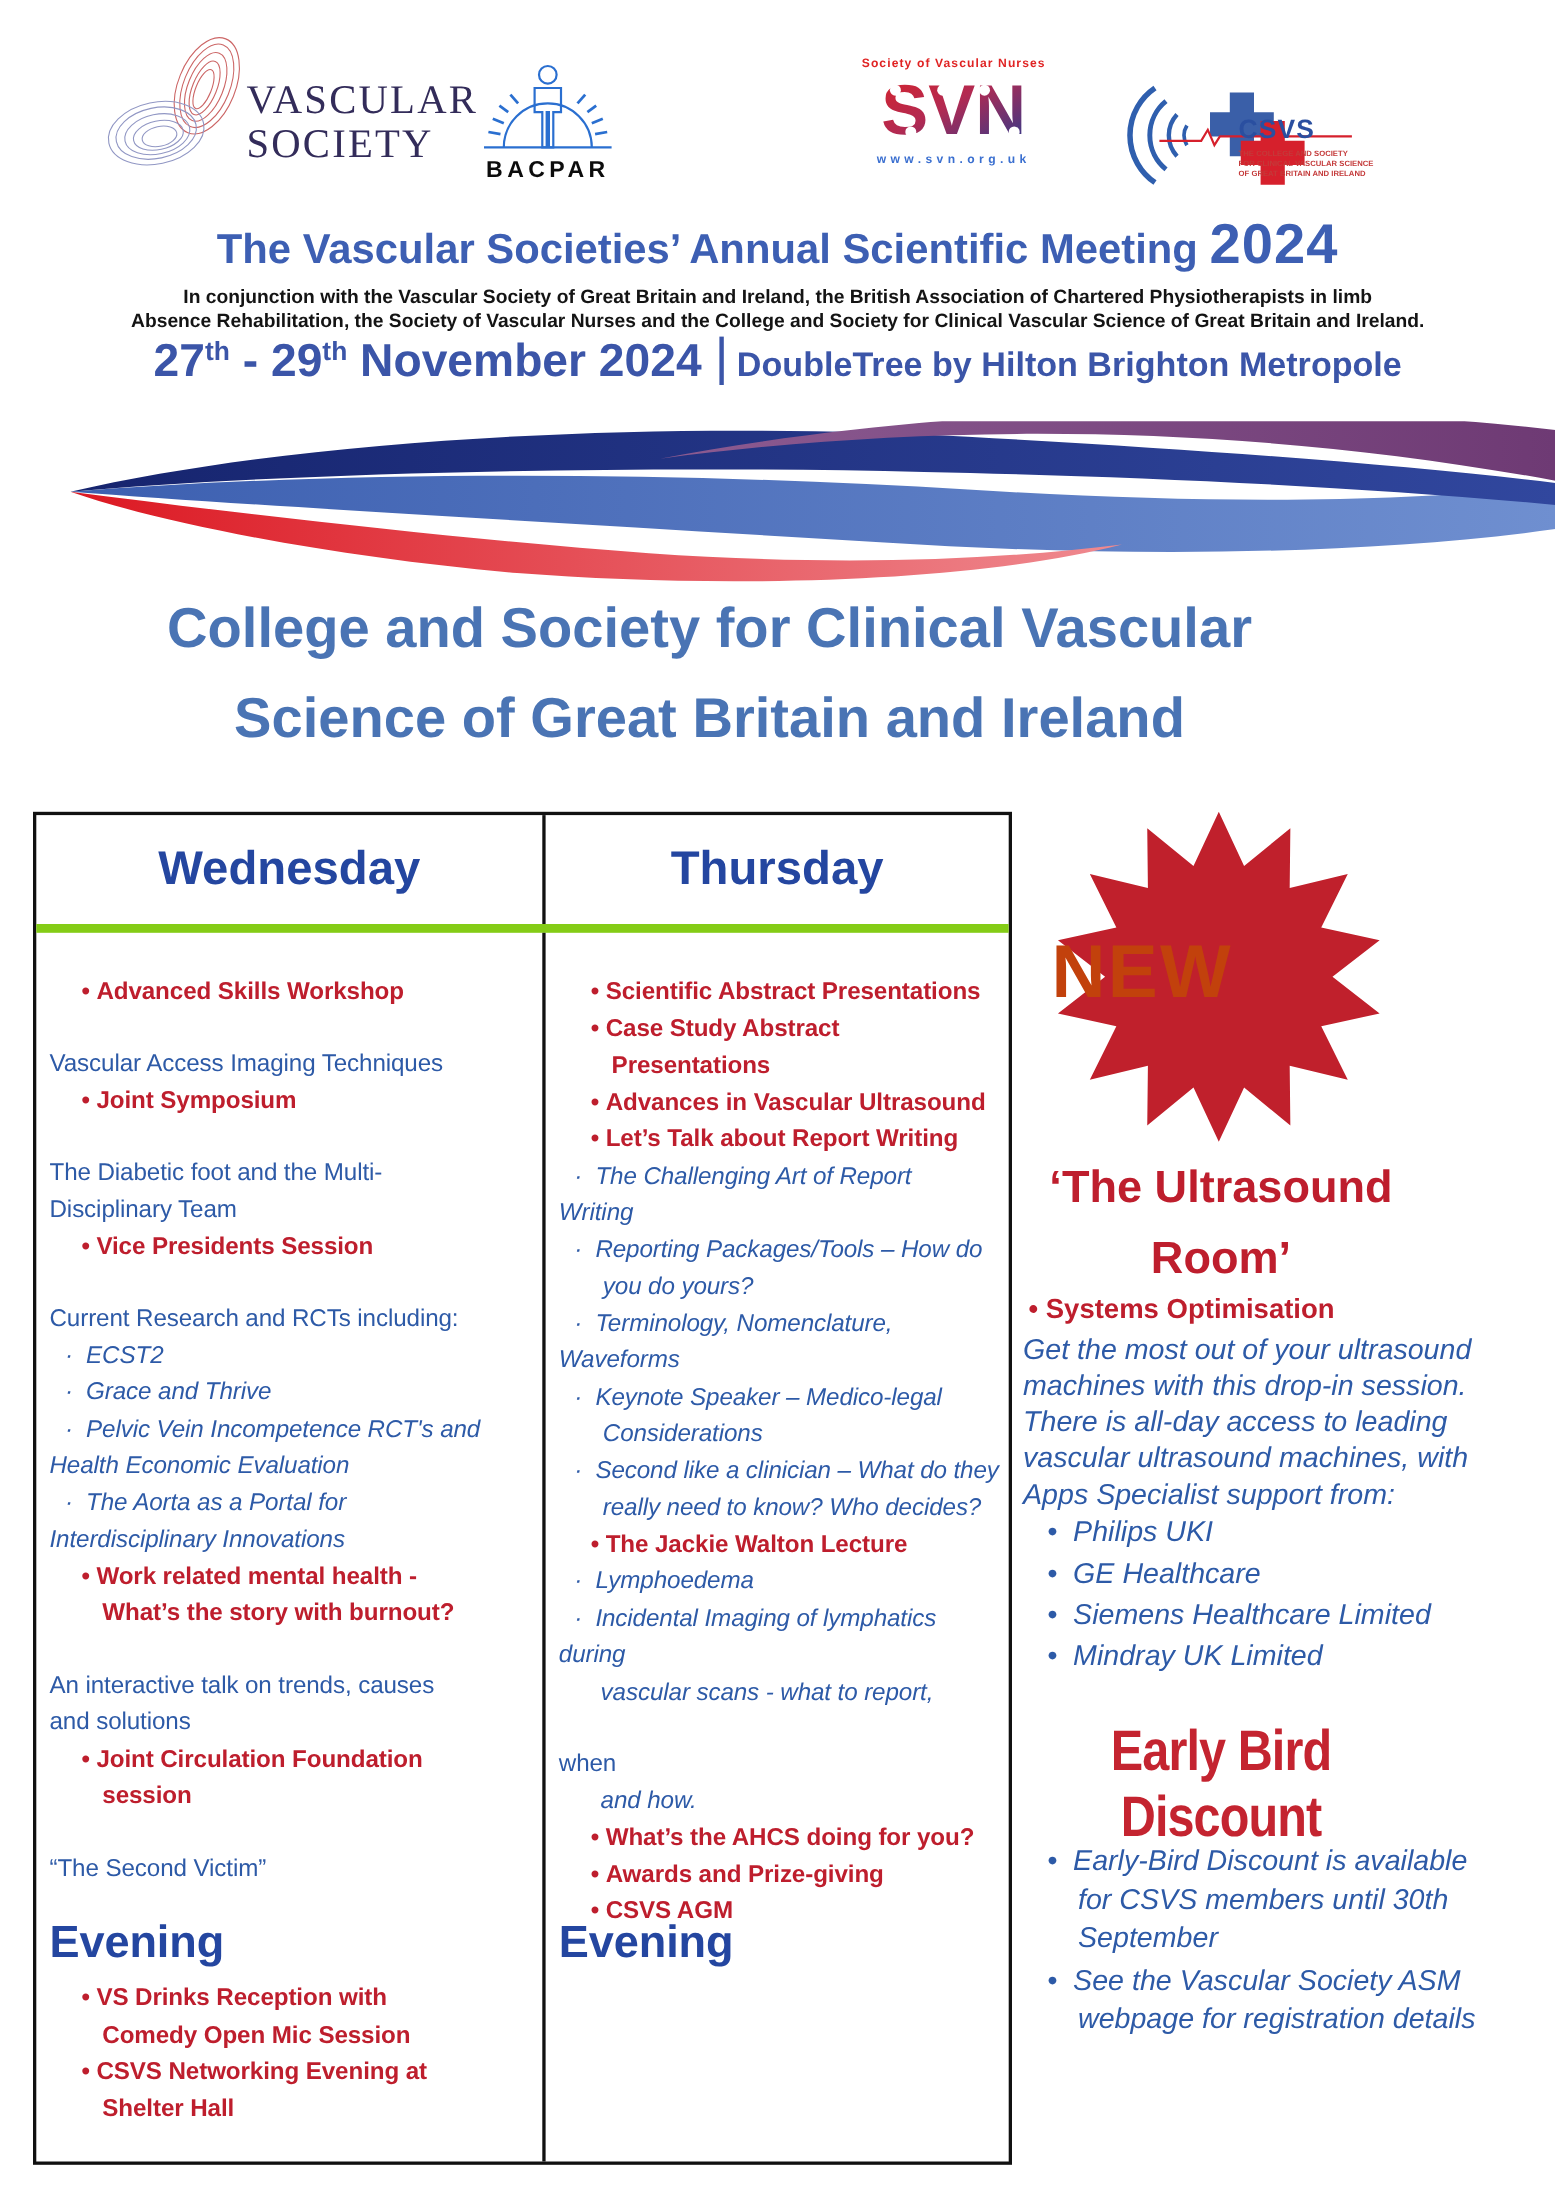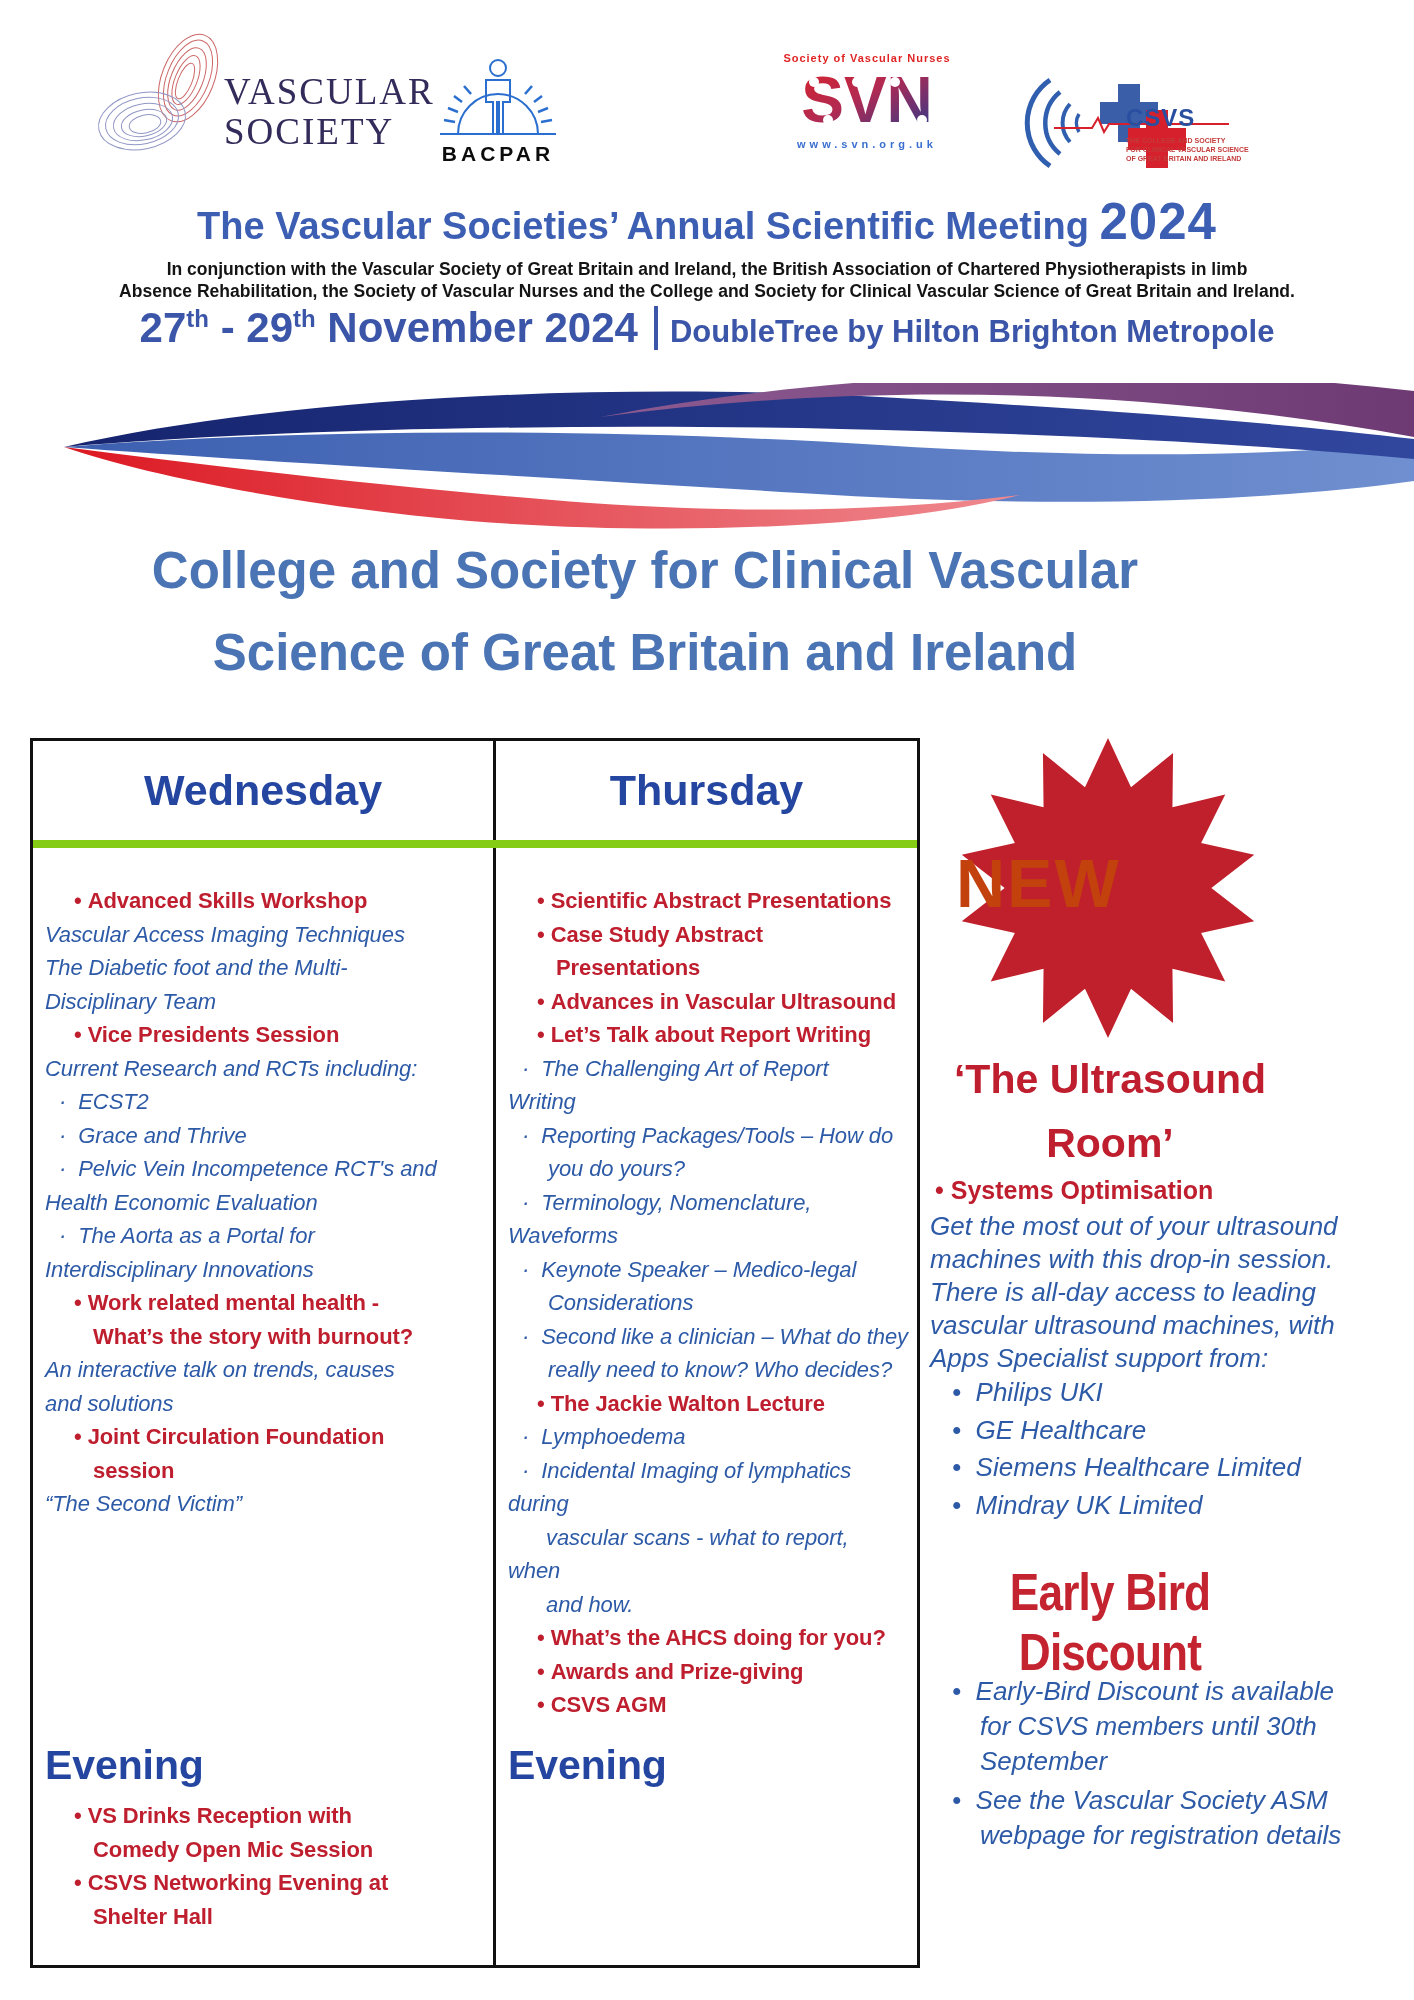--- a/index.html
+++ b/index.html
@@ -52,21 +52,21 @@
   .sched-body{display:flex;height:1117px;}
   .th{flex:none;display:flex;align-items:center;justify-content:center;font-size:43px;font-weight:bold;color:var(--hblue);}
   .th-wed{width:460px;}
   .th-thu{width:424px;border-left:3px solid #111;}
   .cell{flex:none;position:relative;padding:36px 12px 0 12px;font-size:22px;line-height:33.5px;letter-spacing:-0.1px;}
   .cell-wed{width:460px;}
   .cell-thu{width:424px;border-left:3px solid #111;}
   .li{white-space:pre;}
   .li.red{color:var(--red);font-weight:bold;padding-left:48px;text-indent:-19px;}
   .li.red::before{content:"\2022\00a0";}
-  .li.plain{color:var(--blue);font-style:italic;}
+  .li.plain{color:var(--blue);margin-top:32px;}
   .li.dot{color:var(--blue);font-style:italic;text-indent:14px;}
   .li.dot::before{content:"\00b7\00a0\00a0";}
   .li.dothang{color:var(--blue);font-style:italic;padding-left:40px;text-indent:-26px;}
   .li.dothang::before{content:"\00b7\00a0\00a0";}
   .li.indent{color:var(--blue);font-style:italic;padding-left:38px;}
   .evening{position:absolute;left:12px;right:12px;top:893px;}
   .evening-h{font-size:41px;font-weight:bold;color:var(--hblue);line-height:48px;margin-bottom:10px;}
 
   
   .badge{position:absolute;left:956px;top:736px;width:304px;height:304px;}
@@ -217,20 +217,21 @@
   <div class="sched">
     <div class="sched-head">
       <div class="th th-wed">Wednesday</div>
       <div class="th th-thu">Thursday</div>
     </div>
     <div class="sched-body">
       <div class="cell cell-wed">
         <div>
             <div class="li red">Advanced Skills Workshop</div>
             <div class="li plain">Vascular Access Imaging Techniques</div>
+            <div class="li red">Joint Symposium</div>
             <div class="li plain">The Diabetic foot and the Multi-
 Disciplinary Team</div>
             <div class="li red">Vice Presidents Session</div>
             <div class="li plain">Current Research and RCTs including:</div>
             <div class="li dot">ECST2</div>
             <div class="li dot">Grace and Thrive</div>
             <div class="li dot">Pelvic Vein Incompetence RCT's and
 Health Economic Evaluation</div>
             <div class="li dot">The Aorta as a Portal for
 Interdisciplinary Innovations</div>

